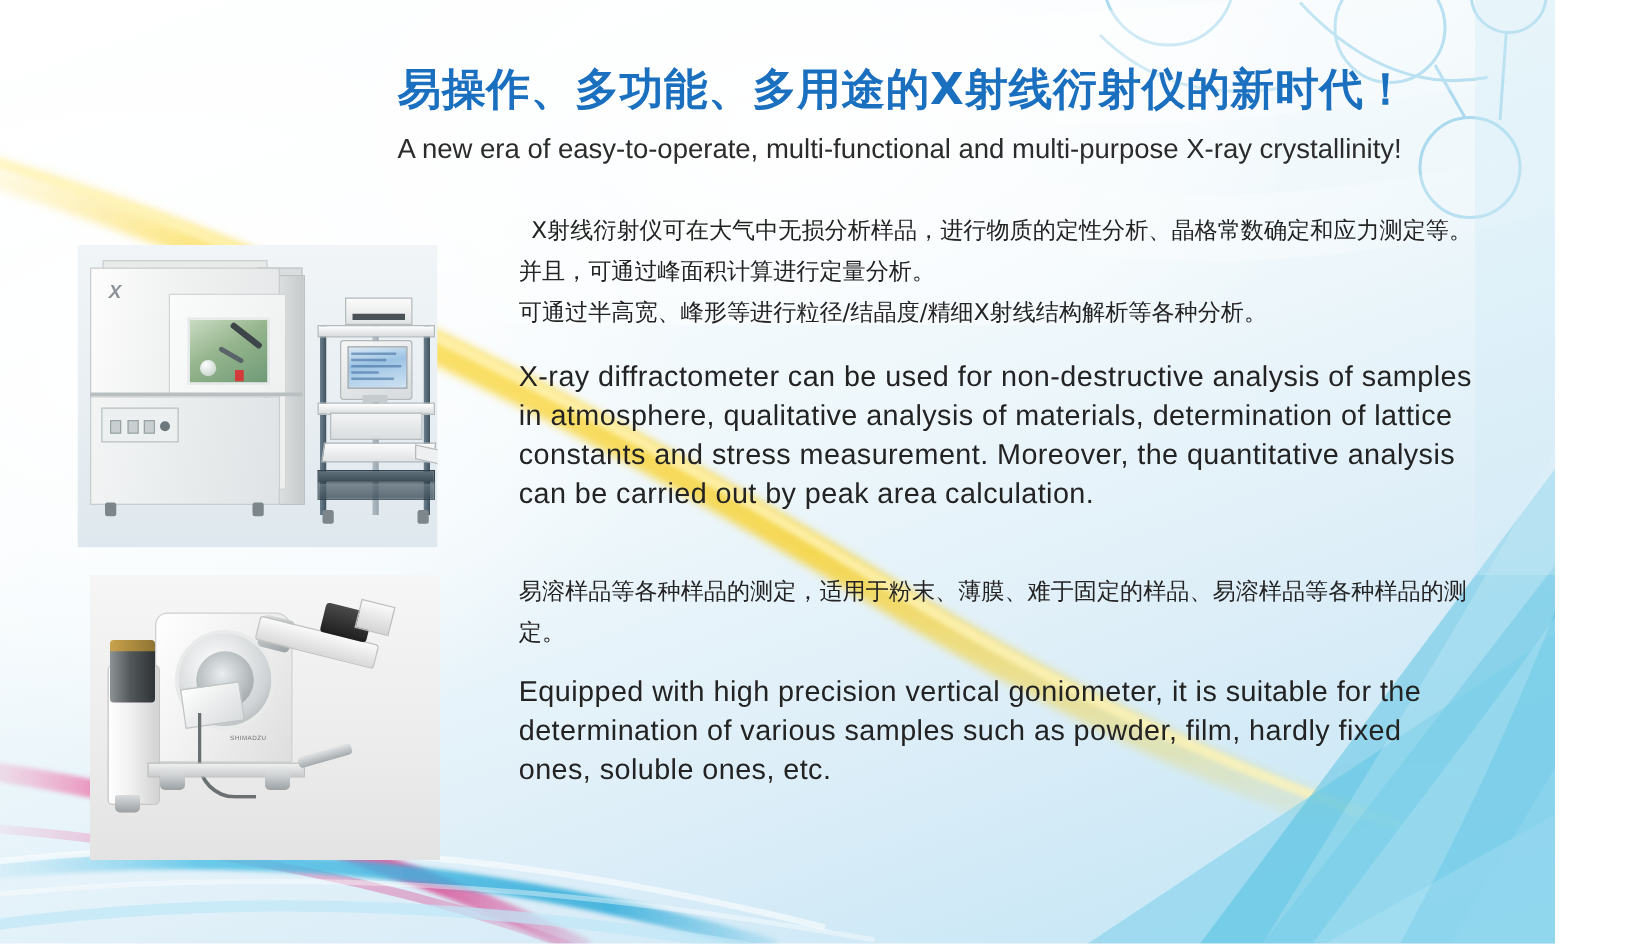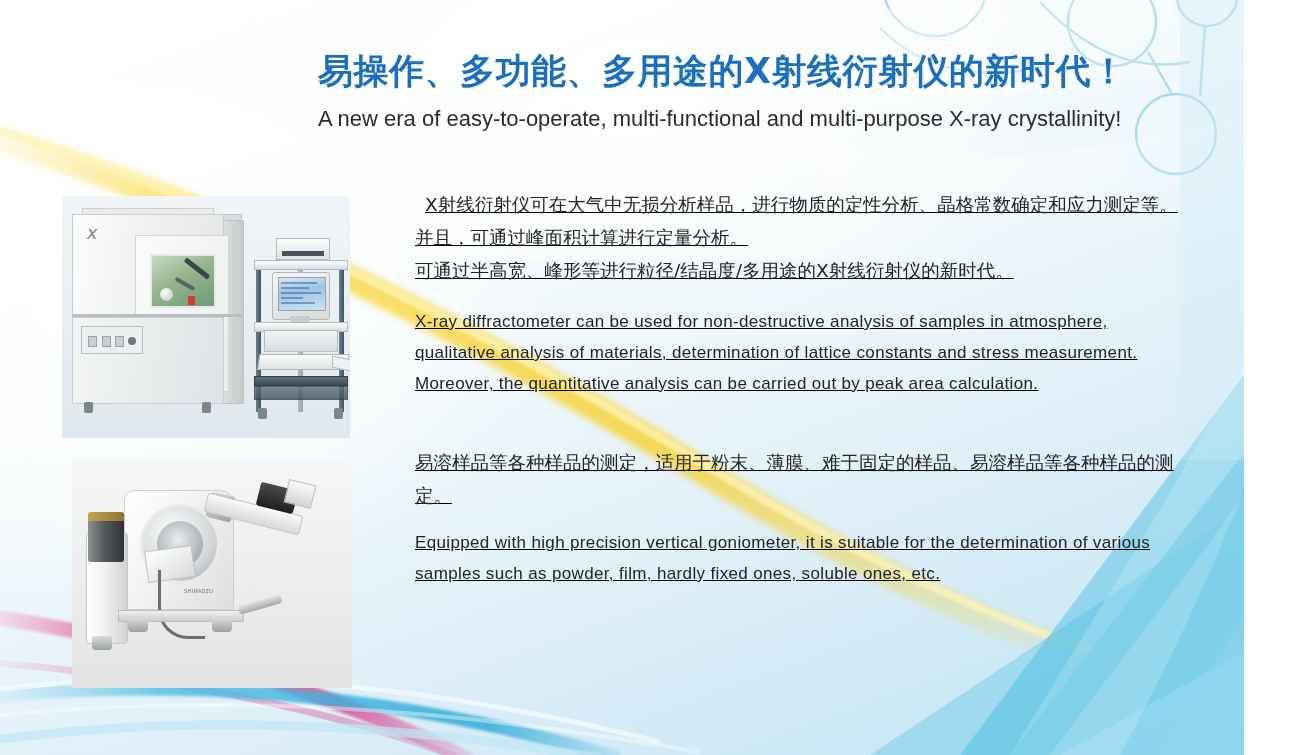--- a/index.html
+++ b/index.html
@@ -33,29 +33,29 @@
     font-size:35px;font-weight:bold;letter-spacing:.5px;
     color:#1a6fbf;
     text-shadow:0 1px 0 rgba(255,255,255,.9), 0 0 3px rgba(255,255,255,.8);
     white-space:nowrap;
   }
   .subhead{
     position:absolute;left:318px;top:106px;width:920px;
     font-size:22px;color:#2b2b2b;font-weight:400;white-space:nowrap;
   }
 
-  .body-col{position:absolute;left:415px;top:188px;width:770px;text-decoration:underline;}
+  .body-col{position:absolute;left:415px;top:168px;width:770px;}
 
   .p-cn{
     font-family:"DejaVu Sans","Liberation Sans",sans-serif;
     font-size:18.5px;line-height:33px;color:#232323;margin:0;
   }
   .p-cn.indent{text-indent:10px;}
   .p-en{
-    font-size:17px;line-height:31px;color:#232323;margin:0;
+    font-size:23px;line-height:31px;color:#232323;margin:0;
     letter-spacing:.35px;
   }
   .gap-a{height:19px;}
   .gap-b{height:47px;}
   .gap-c{height:15px;}
 
   
   .photo{position:absolute;overflow:hidden;}
   .photo-top{left:62px;top:196px;width:288px;height:242px;}
   .photo-bot{left:72px;top:460px;width:280px;height:228px;background:#f2f3f3;}
@@ -328,21 +328,21 @@
       <div class="gon-brand">SHIMADZU</div>
       <div class="gon-foot" style="left:20px;top:176px"></div>
       <div class="gon-foot" style="left:56px;top:158px"></div>
       <div class="gon-foot" style="left:140px;top:158px"></div>
     </div>
   </div>
 
   <div class="body-col">
 
     <p class="p-cn indent">X射线衍射仪可在大气中无损分析样品，进行物质的定性分析、晶格常数确定和应力测定等。并且，可通过峰面积计算进行定量分析。</p>
-    <p class="p-cn">可通过半高宽、峰形等进行粒径/结晶度/多用途的X射线衍射仪的新时代。</p>
+    <p class="p-cn">可通过半高宽、峰形等进行粒径/结晶度/精细X射线结构解析等各种分析。</p>
 
     <div class="gap-a"></div>
 
     <p class="p-en">X-ray diffractometer can be used for non-destructive analysis of samples in atmosphere, qualitative analysis of materials, determination of lattice constants and stress measurement. Moreover, the quantitative analysis can be carried out by peak area calculation.</p>
 
     <div class="gap-b"></div>
 
     <p class="p-cn">易溶样品等各种样品的测定，适用于粉末、薄膜、难于固定的样品、易溶样品等各种样品的测定。</p>
 
     <div class="gap-c"></div>

